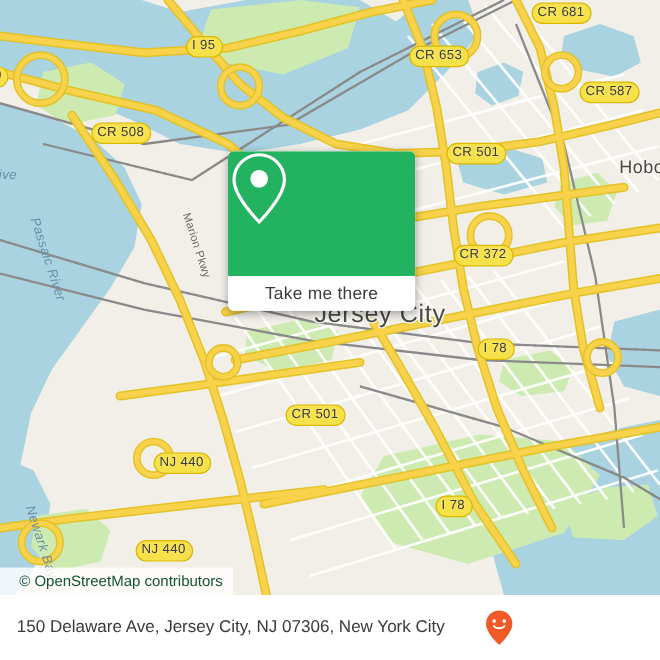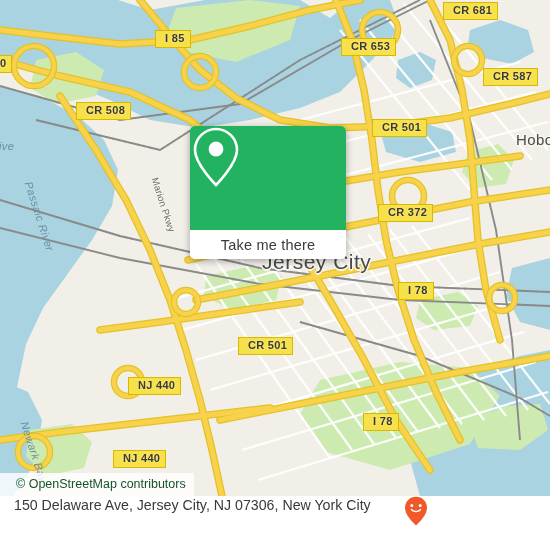--- a/index.html
+++ b/index.html
@@ -12,26 +12,26 @@
 
   
   .map{position:absolute;left:0;top:0;width:550px;height:496px;overflow:hidden;background:#F2EFE9;}
   .map svg{position:absolute;left:0;top:0;}
 
   
   .shield{
     position:absolute;
     background:#F7E14A;
     border:1.4px solid #D9B800;
-    border-radius:0;
+    border-radius:9px;
     color:#3a3a32;
     font-size:11px;
-    font-weight:bold;
+    font-weight:normal;
     letter-spacing:.3px;
-    padding:1px 5px 2px 9px;
+    padding:1px 5px 2px 4px;
     white-space:nowrap;
     line-height:13px;
     box-sizing:border-box;
     text-shadow:0 0 2px rgba(255,255,255,.5);
   }
 
   
   .placelabel{
     position:absolute;white-space:nowrap;color:#3b3b38;
     text-shadow:
@@ -74,21 +74,21 @@
   .card-btn{
     height:29px;background:#fff;color:#3a3a3a;
     display:flex;align-items:center;justify-content:center;
     font-size:14.5px;letter-spacing:.2px;
     cursor:pointer;
   }
 
   
   .footer{
     position:absolute;left:0;top:496px;width:550px;height:54px;
-    background:#fff;display:flex;align-items:flex-start;
+    background:#fff;display:flex;align-items:center;
     box-sizing:border-box;padding:0 14px 0 14px;
   }
   .footer-addr{
     flex:1;font-size:14.2px;color:#3a3a3a;line-height:18px;
     max-width:390px;
   }
   .brand{display:flex;align-items:center;gap:2px;}
   .brand-word{
     font-size:27px;color:#26262a;letter-spacing:-.6px;
     font-weight:bold;line-height:27px;
@@ -222,21 +222,21 @@
           <circle cx="468" cy="60" r="14"></circle>
         <circle cx="186" cy="302" r="12"></circle>
           <circle cx="128" cy="382" r="14"></circle>
         <circle cx="408" cy="196" r="16"></circle>
           <circle cx="34" cy="452" r="16"></circle>
         <circle cx="502" cy="298" r="13"></circle>
       </g>
     </svg>
 
     <div id="shields">
-        <div class="shield" style="left: 155px; top: 30px;">I 85</div>
+        <div class="shield" style="left: 155px; top: 30px;">I 95</div>
         <div class="shield" style="left: 316px; top: 38px; margin-left: 25px;">CR 653</div>
         <div class="shield" style="left: 443px; top: 2px;">CR 681</div>
         <div class="shield" style="left: 483px; top: 68px;">CR 587</div>
         <div class="shield" style="left: 76px; top: 102px;">CR 508</div>
         <div class="shield" style="left: 372px; top: 119px;">CR 501</div>
         <div class="shield" style="left: 378px; top: 204px;">CR 372</div>
         <div class="shield" style="left: 398px; top: 282px;">I 78</div>
         <div class="shield" style="left: 238px; top: 337px;">CR 501</div>
         <div class="shield" style="left: 128px; top: 377px;">NJ 440</div>
         <div class="shield" style="left: 113px; top: 450px;">NJ 440</div>

